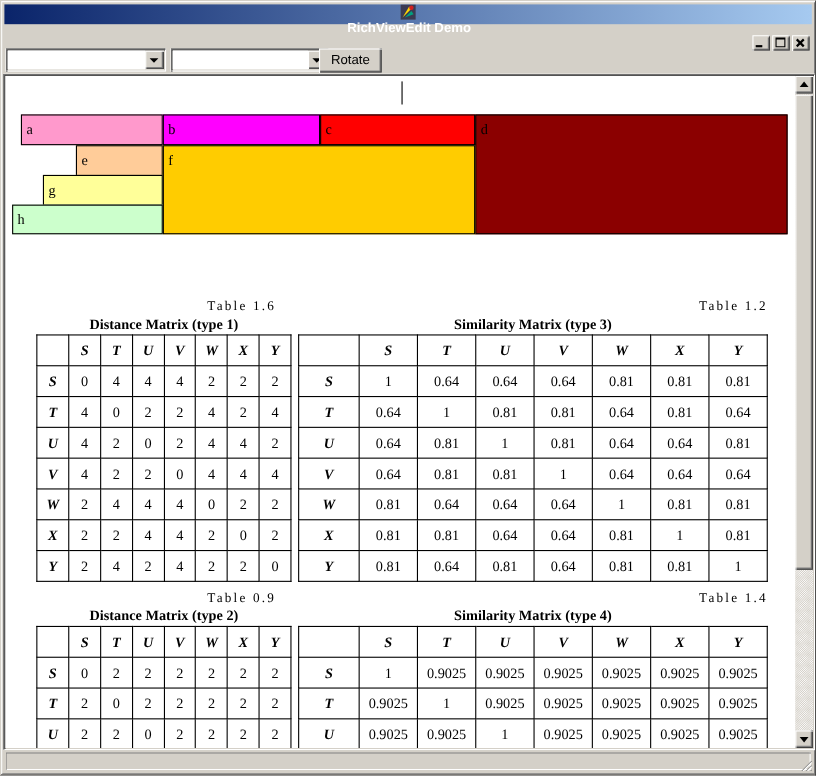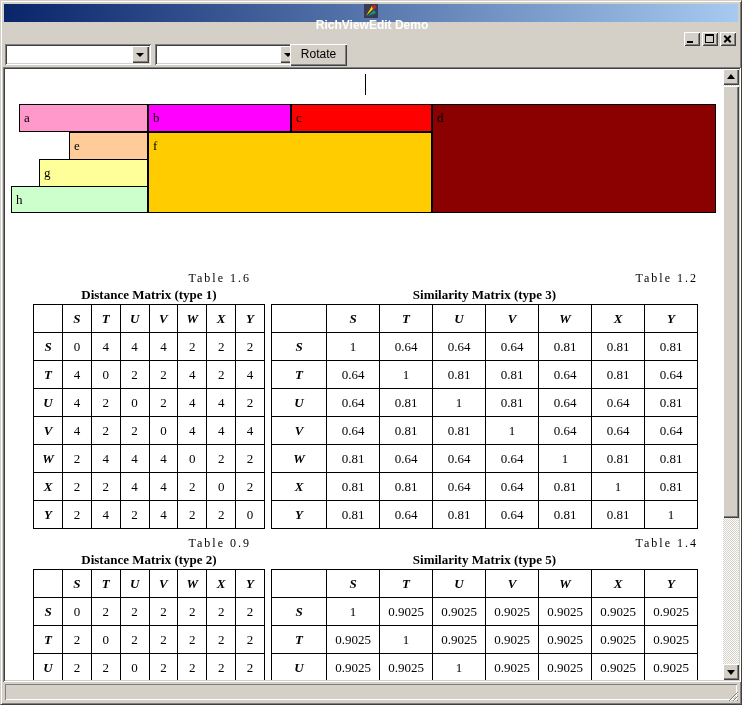--- a/index.html
+++ b/index.html
@@ -479,21 +479,21 @@
                 <td>2</td>
                 <td>2</td>
                 <td>2</td>
               </tr>
             </tbody>
           </table>
       </div>
 
       <div class="tbl-slot" id="slot-t14">
         <div class="tbl-label">Table 1.4</div>
-        <div class="tbl-caption">Similarity Matrix (type 5)</div>
+        <div class="tbl-caption">Similarity Matrix (type 4)</div>
         <table class="matrix t-big">
             <colgroup>
               <col class="labcol">
               <col>
               <col>
               <col>
               <col>
               <col>
               <col>
               <col>

